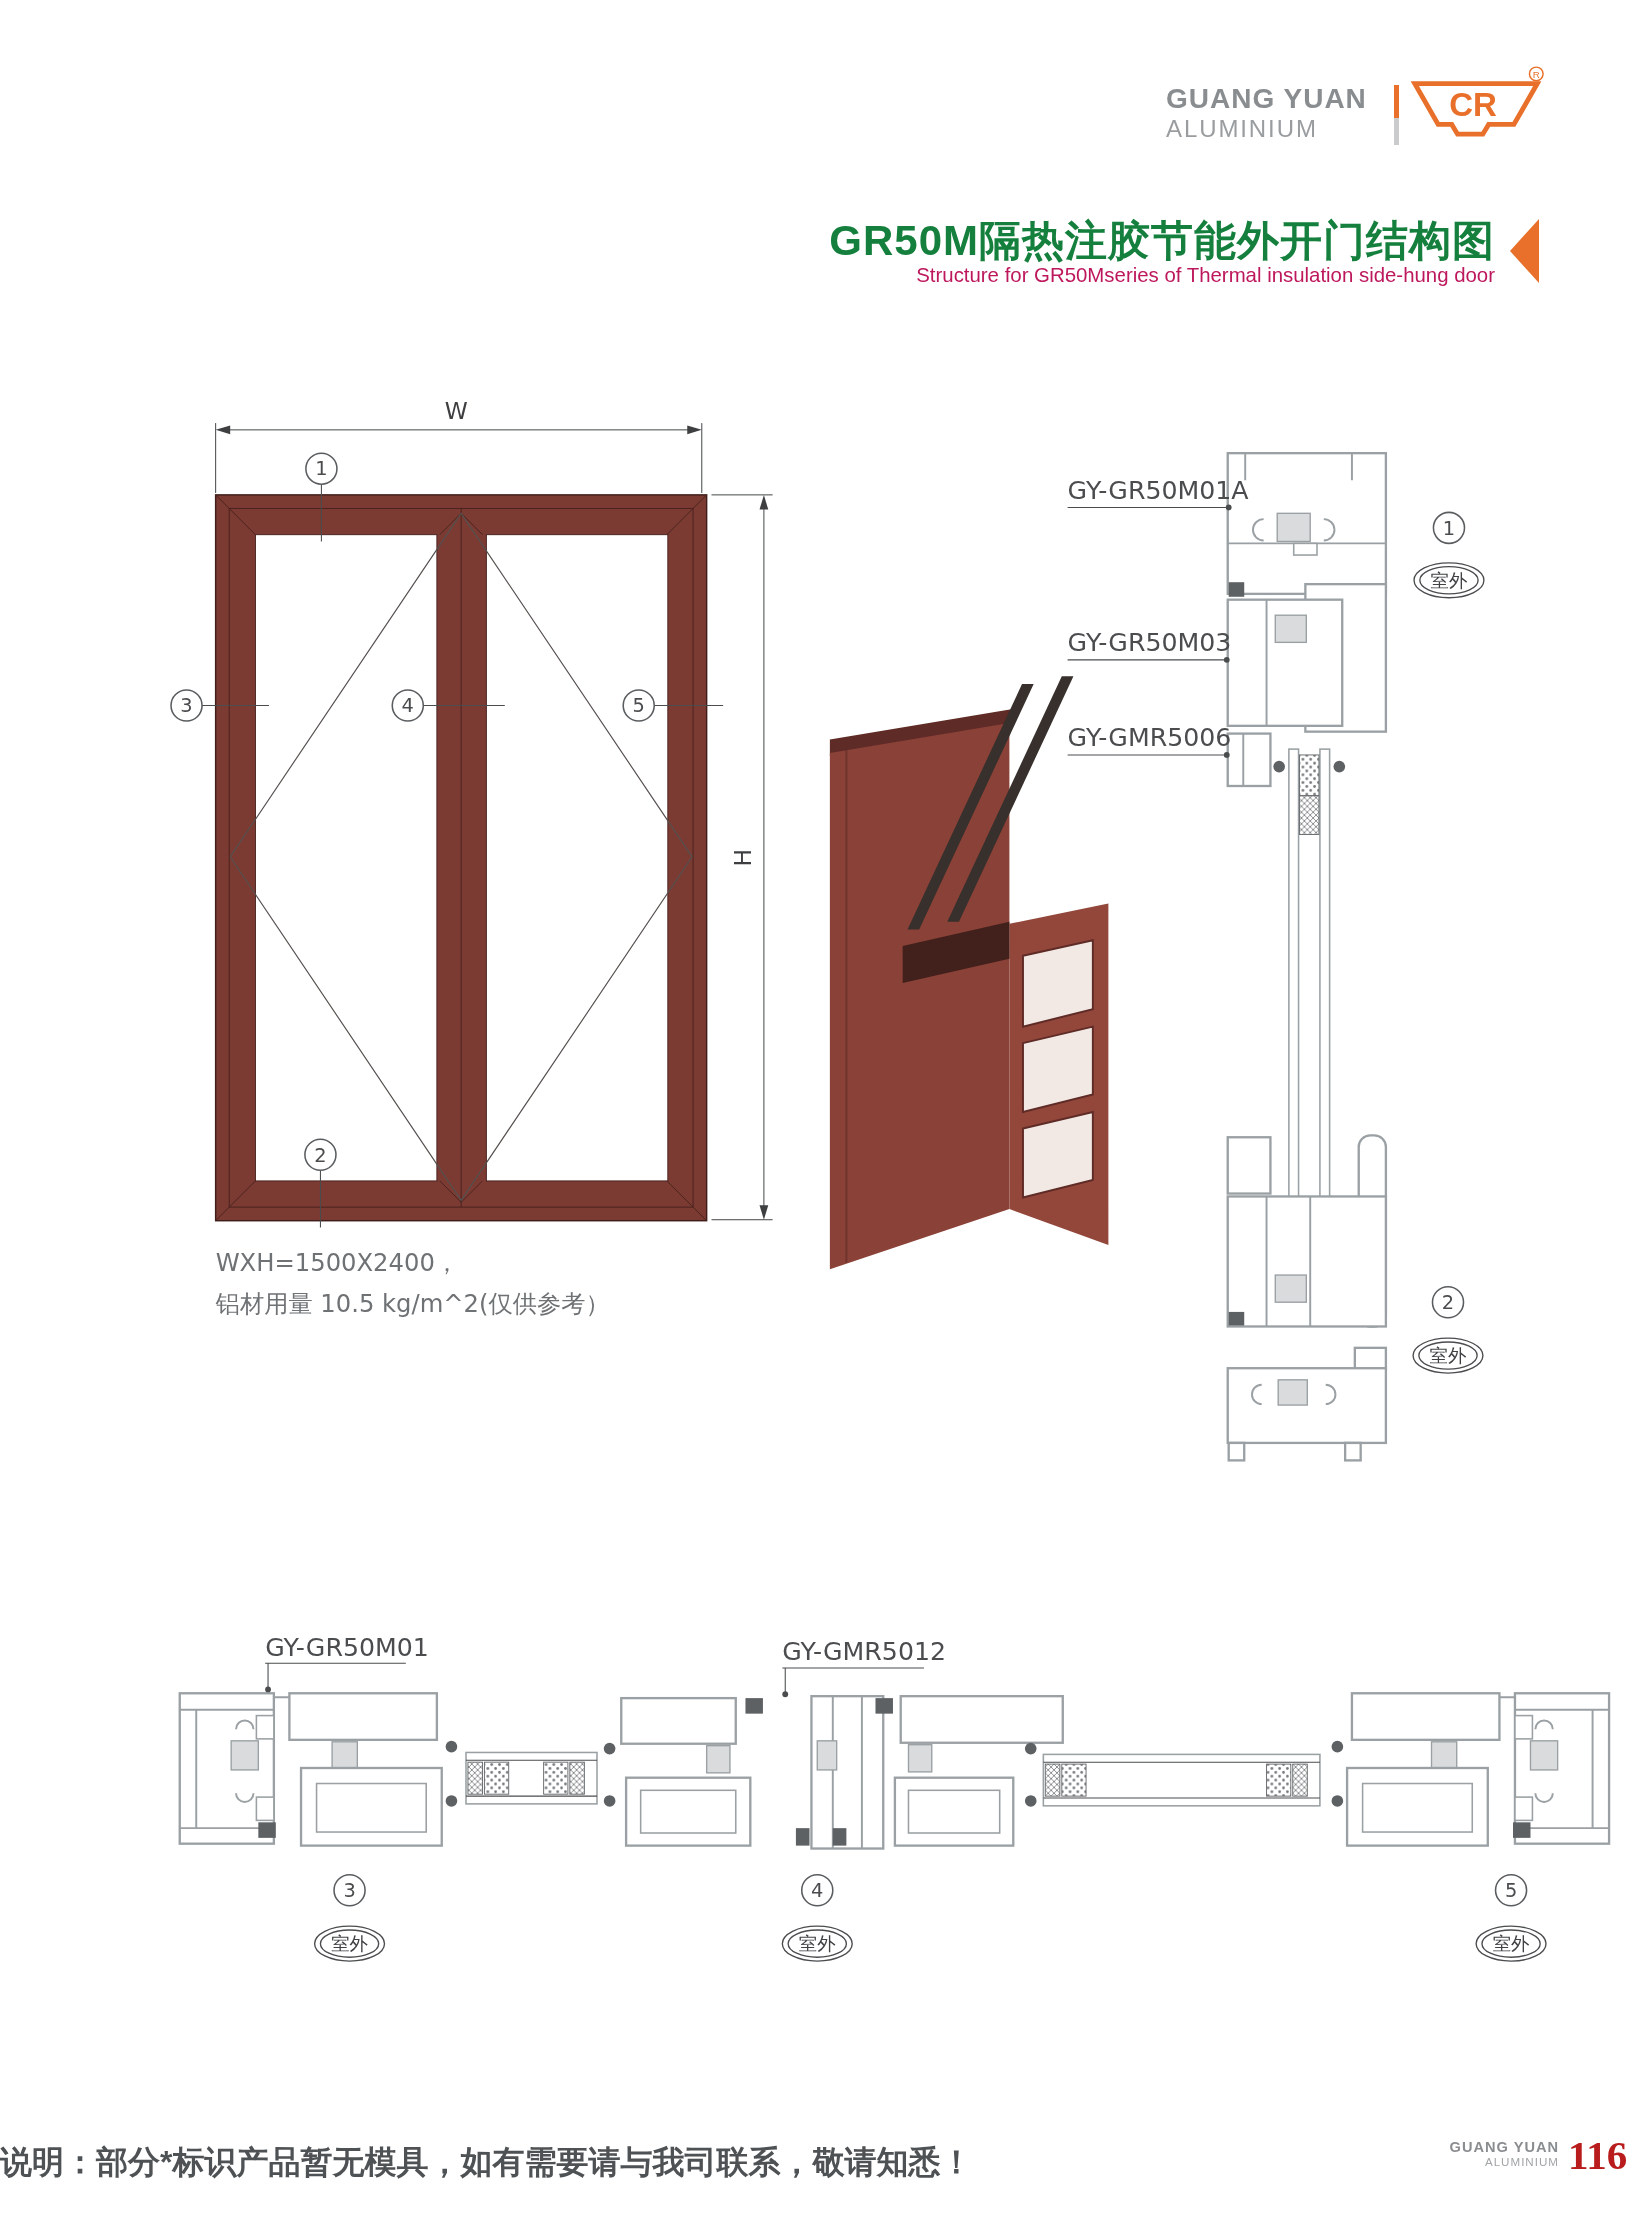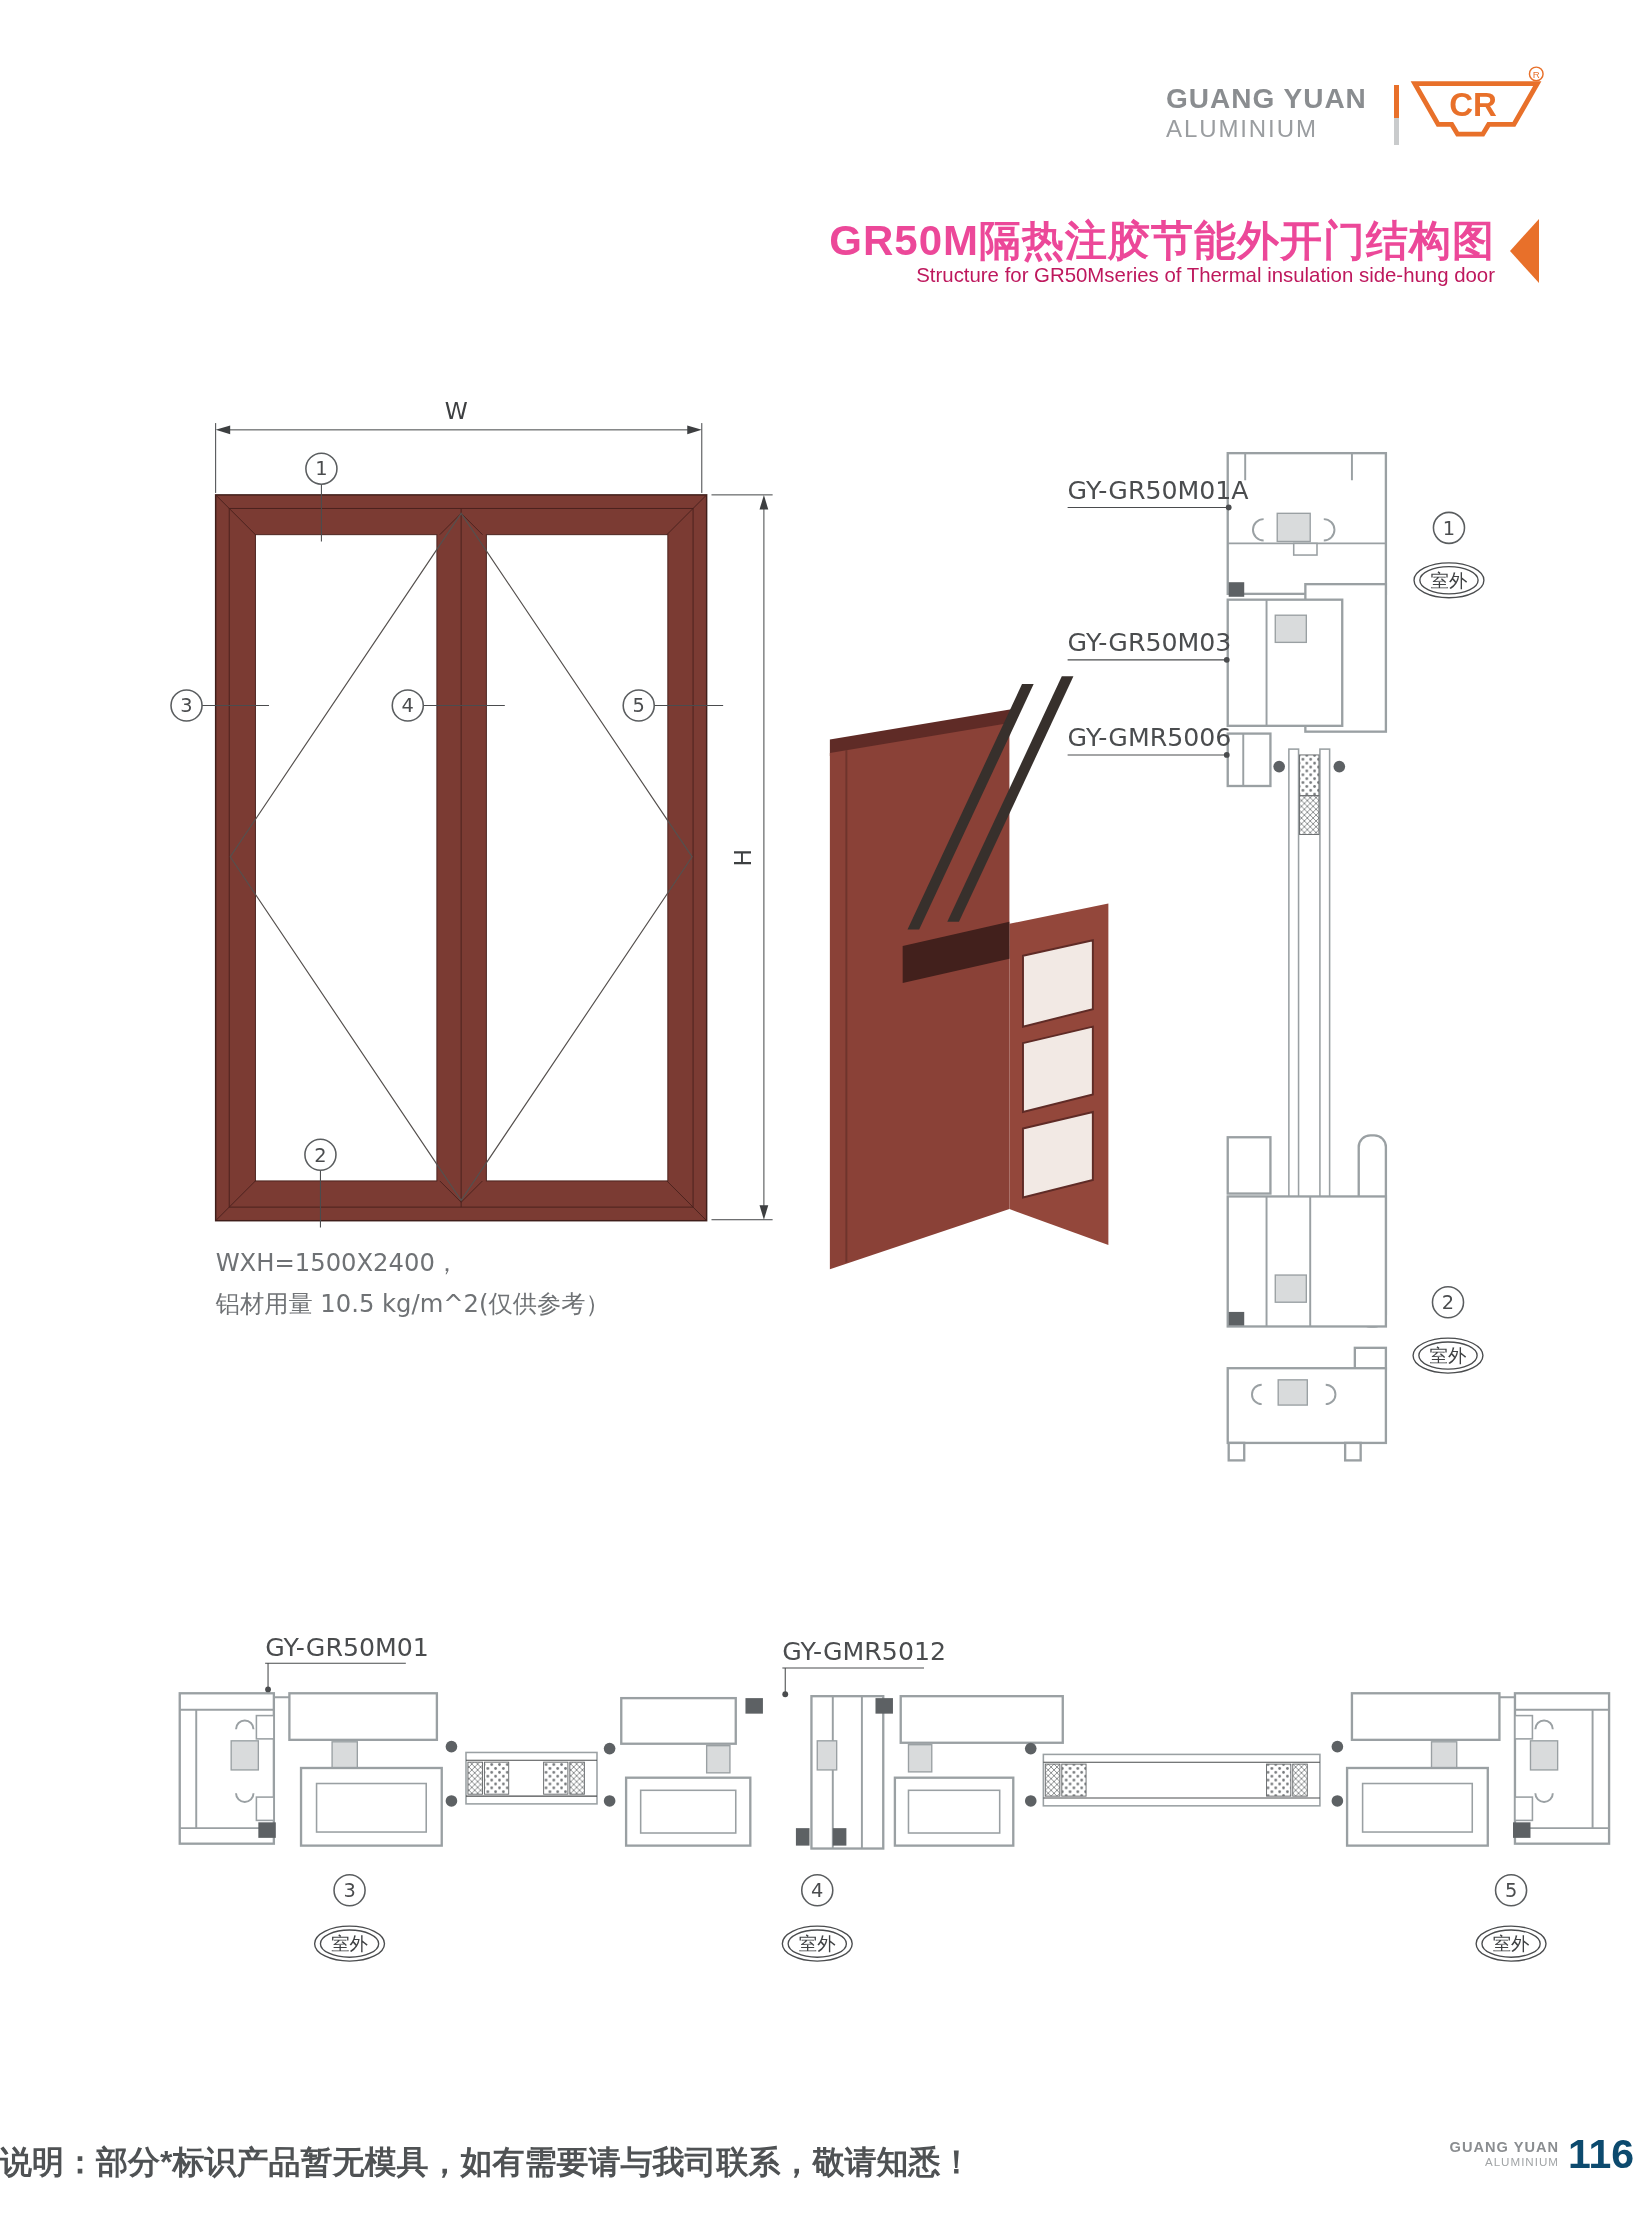--- a/index.html
+++ b/index.html
@@ -9,21 +9,21 @@
   .logo-cn{position:absolute;left:874px;top:78px;font-size:60px;font-weight:bold;
            color:#E8702A;letter-spacing:2.9px;white-space:nowrap;}
   .logo-en1{position:absolute;left:1166px;top:83px;font-size:28px;font-weight:bold;
             color:#8A8D90;letter-spacing:1px;}
   .logo-en2{position:absolute;left:1166px;top:115px;font-size:24px;color:#9A9DA0;letter-spacing:1.9px;}
   .logo-divider{position:absolute;left:1394px;top:85px;width:4.9px;height:60px;
                 background:linear-gradient(to bottom,#E8702A 0 55%,#C9CBCC 55% 100%);}
   .logomark{position:absolute;left:1409px;top:64px;}
   
   .title-cn{position:absolute;right:157px;top:213px;font-size:42px;font-weight:bold;
-            color:#ec4899;letter-spacing:1px;white-space:nowrap;}
+            color:#15803d;letter-spacing:1px;white-space:nowrap;}
   .title-en{position:absolute;right:157px;top:264px;font-size:20.4px;color:#be185d;white-space:nowrap;}
   .title-arrow{position:absolute;left:1510px;top:219px;width:0;height:0;
                border-top:32px solid transparent;border-bottom:32px solid transparent;
                border-right:29px solid #E8702A;}
   
   .art{position:absolute;left:0;top:0;}
   .art text{font-family:"DejaVu Sans","Liberation Sans",sans-serif;}
   .dim{stroke:#3D3F41;stroke-width:1;fill:none}
   .dimhead{fill:#3D3F41}
   .dimtext{font-size:24px;fill:#3D3F41}
@@ -44,21 +44,21 @@
   .cot{font-size:20px;fill:#4A4C4E;text-anchor:middle}
   .oval{fill:none;stroke:#4A4C4E;stroke-width:1.4}
   .ovalt{font-size:19px;fill:#3F4143;text-anchor:middle}
   .dot{fill:#4A4C4E}
   
   .footer-note{position:absolute;left:0;right:146px;top:2141px;text-align:left;
                font-size:32px;font-weight:bold;color:#4F5254;}
   .footer-brand{position:absolute;right:93px;top:2139px;text-align:right;color:#8A8D90;}
   .footer-brand .fb1{font-size:14.6px;font-weight:bold;letter-spacing:1px;}
   .footer-brand .fb2{font-size:11.6px;color:#A2A5A7;letter-spacing:1px;}
-  .footer-page{position:absolute;left:1568px;top:2131px;font-size:41px;font-weight:bold;color:#0c4a6e;}
+  .footer-page{position:absolute;left:1568px;top:2131px;font-size:41px;font-weight:bold;color:#b91c1c;font-family:Liberation Serif, serif;}
 </style>
 </head>
 <body>
 
 <div class="page">
 
   <div class="logo-en1">GUANG YUAN</div>
   <div class="logo-en2">ALUMINIUM</div>
   <div class="logo-divider"></div>
   <svg class="logomark" width="136" height="82" viewBox="0 0 140 84">

